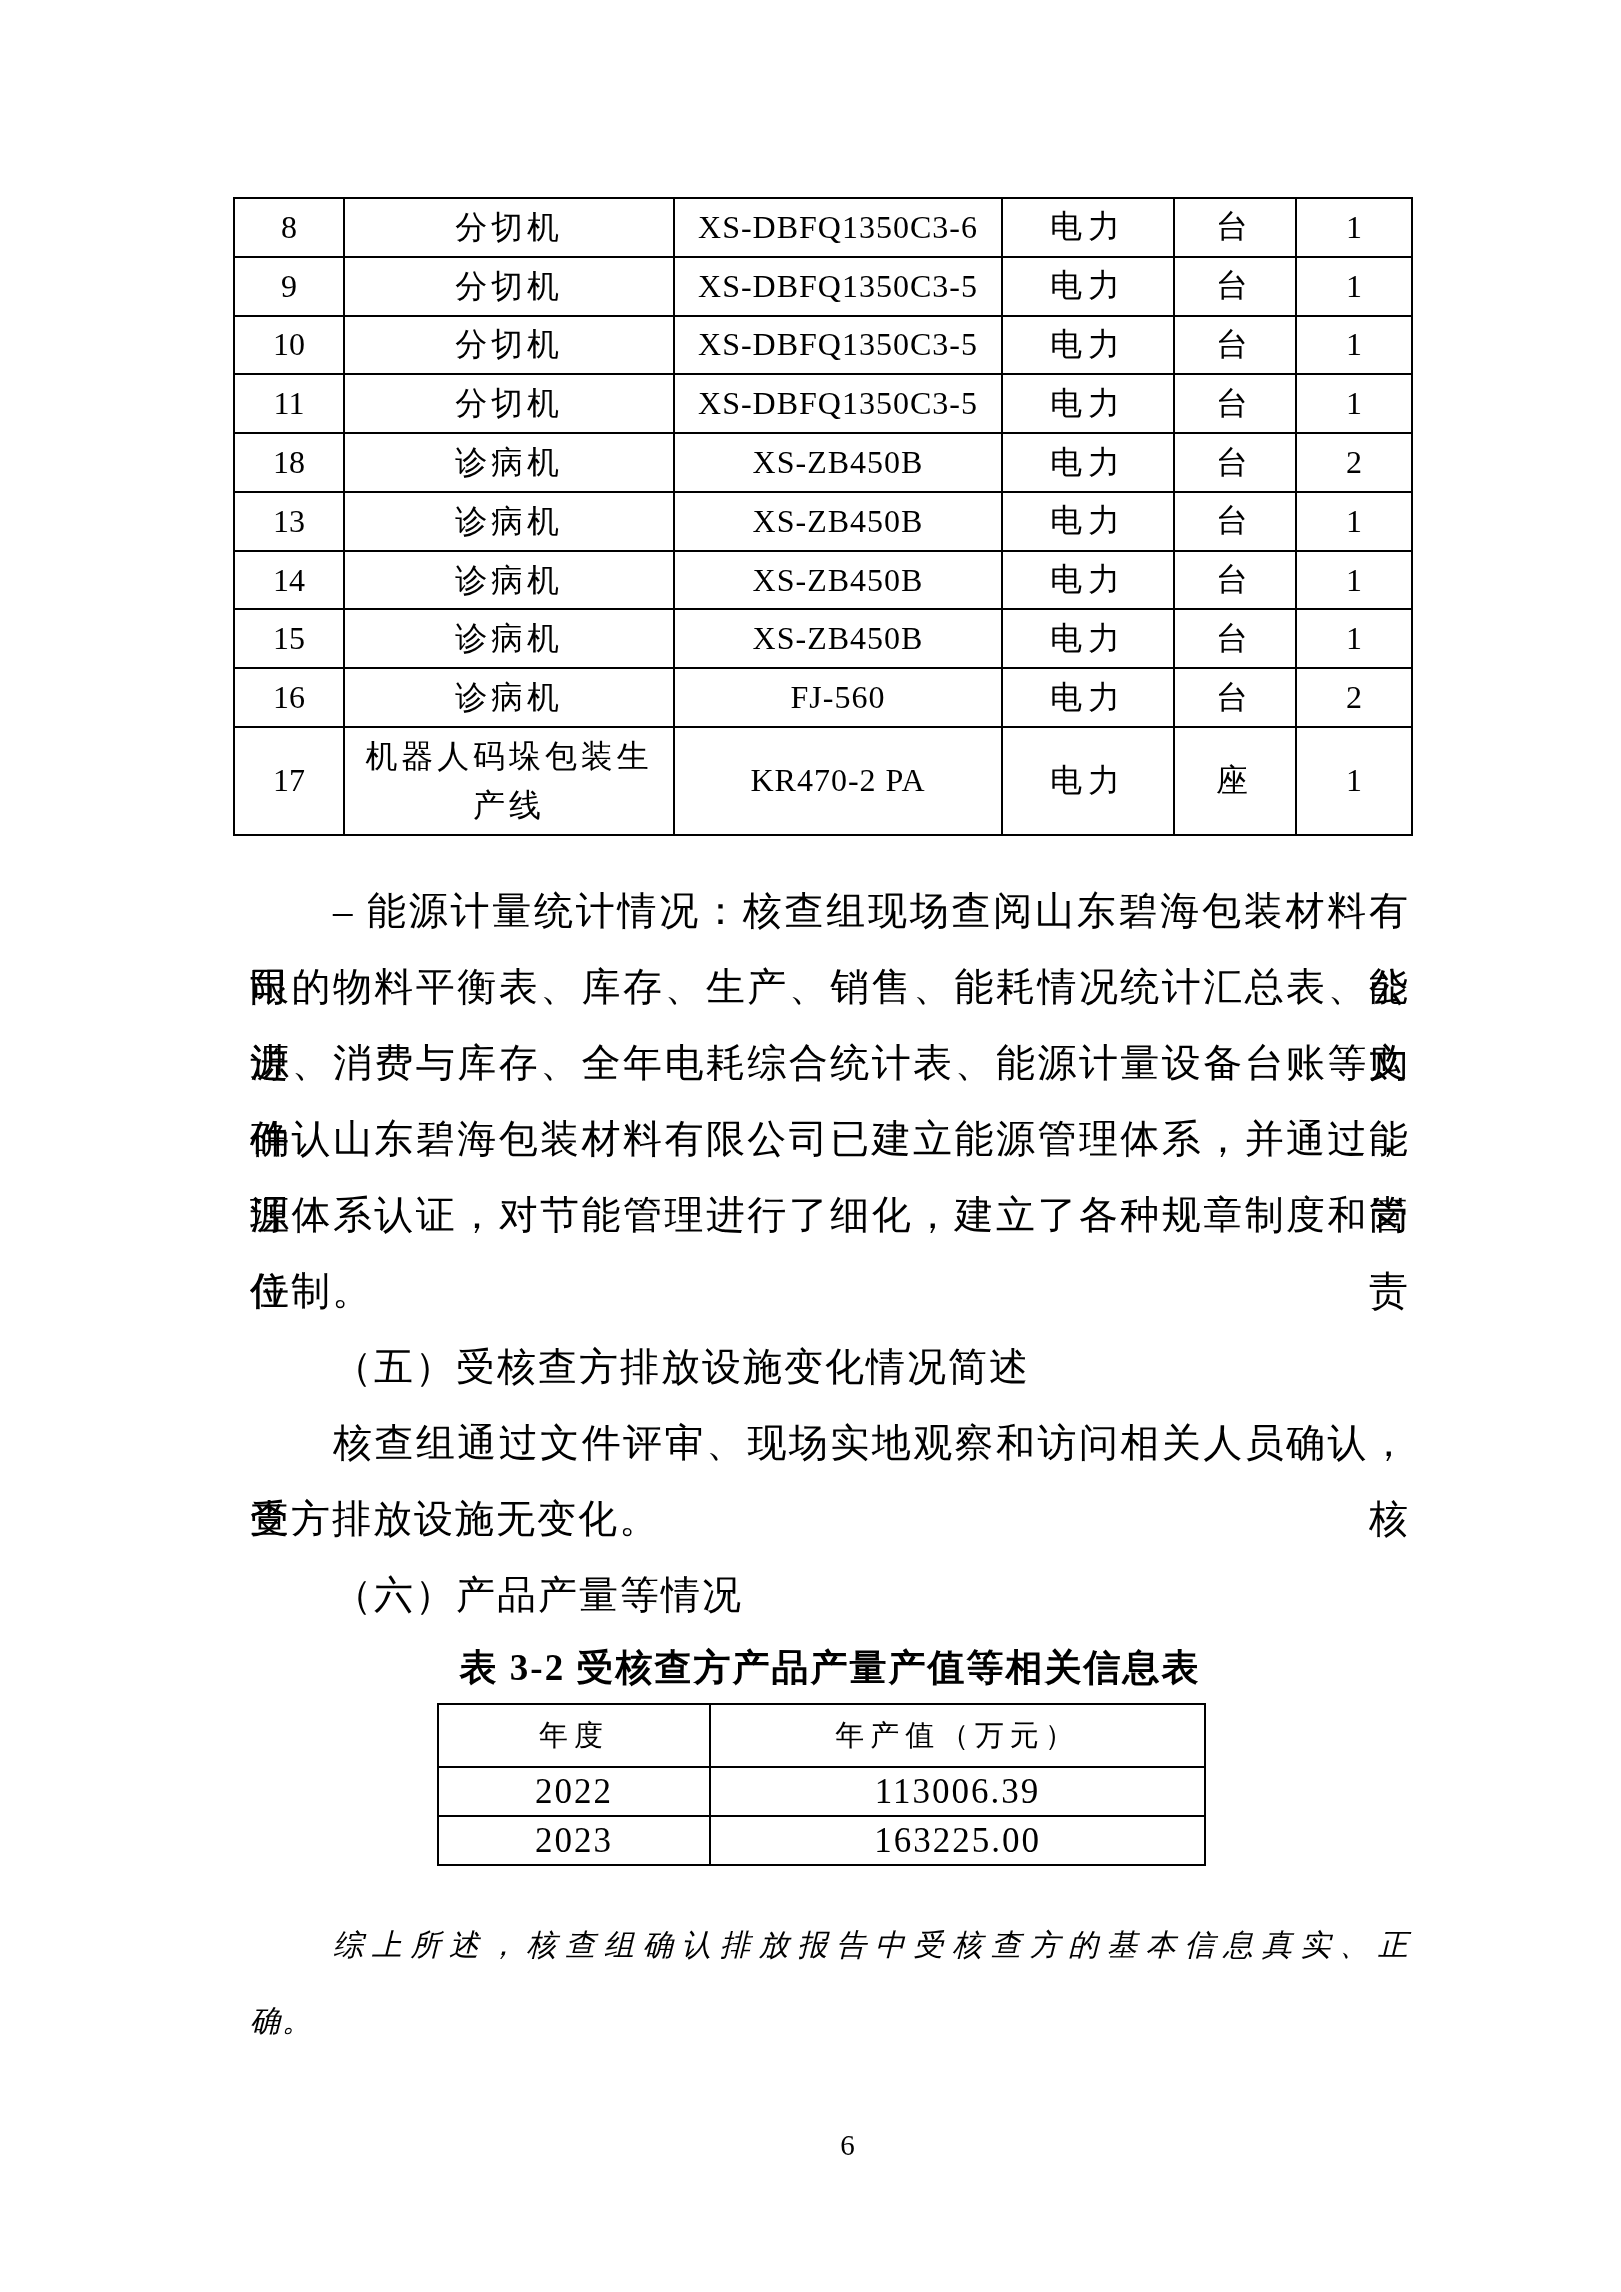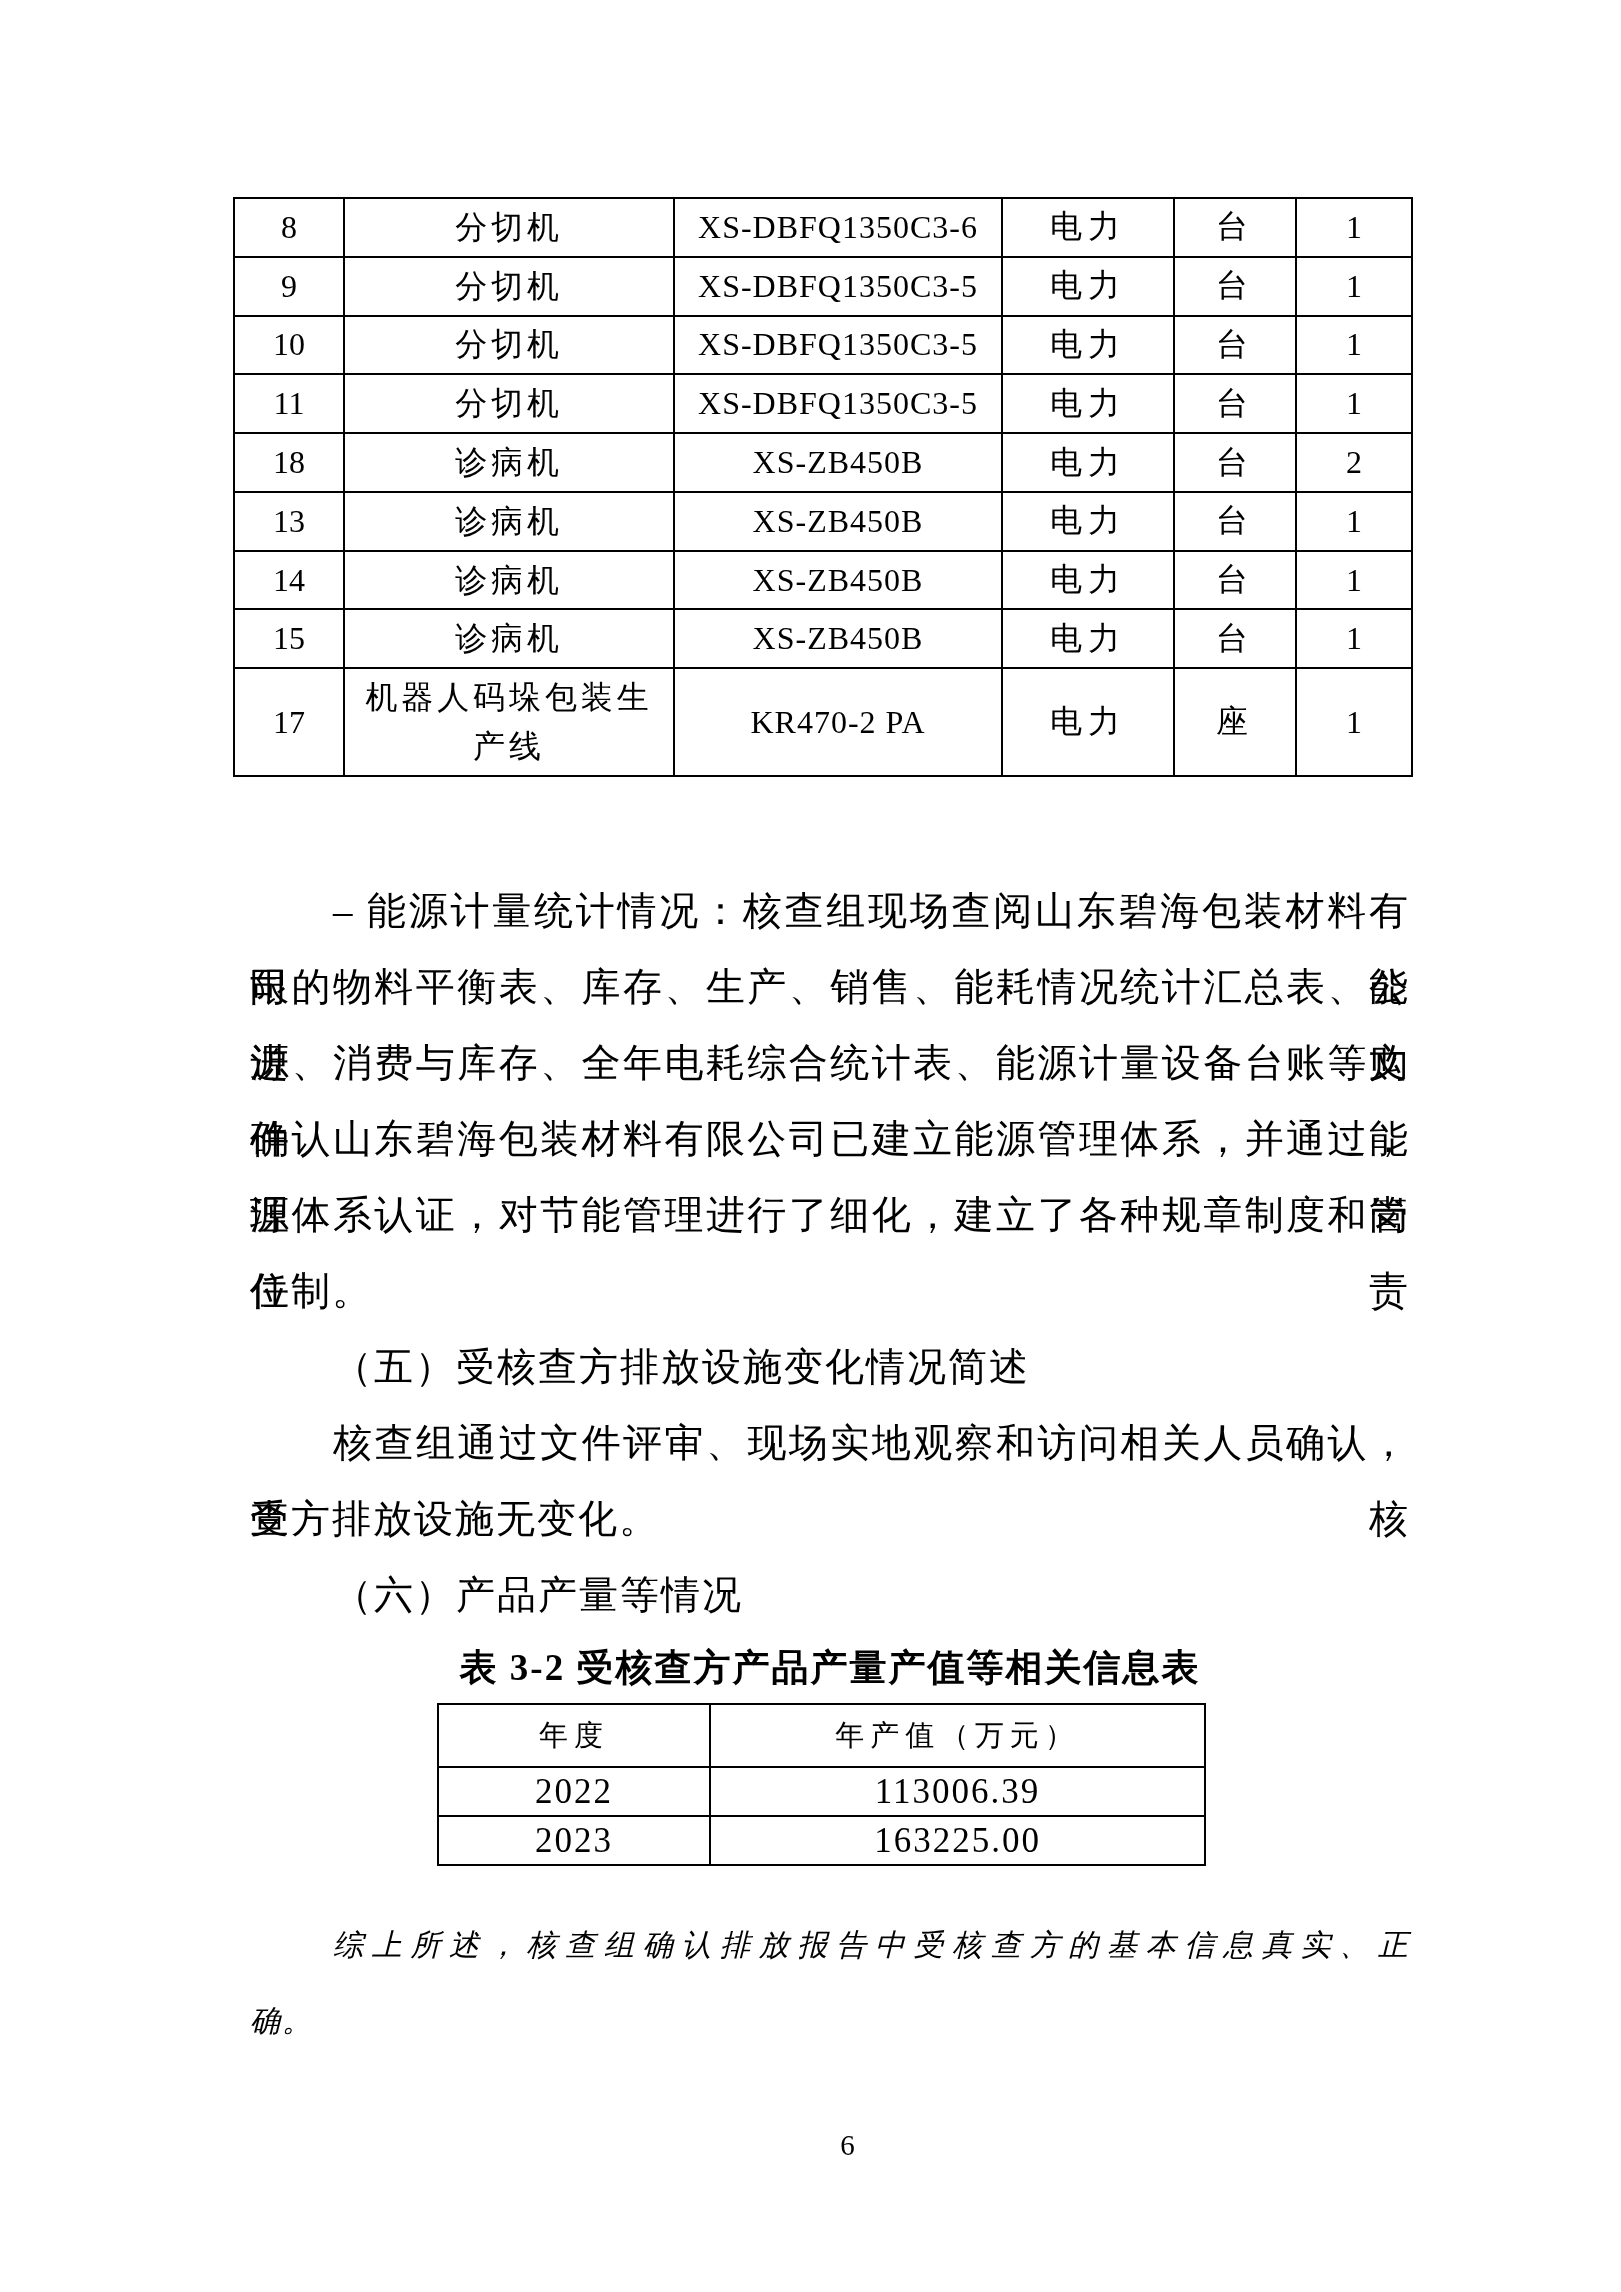--- a/index.html
+++ b/index.html
@@ -126,20 +126,28 @@
         <td class="zh">台</td>
         <td class="num">1</td>
       </tr>
       <tr>
         <td class="num">15</td>
         <td class="zh name-cell">诊病机</td>
         <td class="lat">XS-ZB450B</td>
         <td class="zh">电力</td>
         <td class="zh">台</td>
         <td class="num">1</td>
+      </tr>
+      <tr>
+        <td class="num">16</td>
+        <td class="zh name-cell">诊病机</td>
+        <td class="lat">FJ-560</td>
+        <td class="zh">电力</td>
+        <td class="zh">台</td>
+        <td class="num">2</td>
       </tr>
       <tr class="tall">
         <td class="num">17</td>
         <td class="zh name-cell">机器人码垛包装生产线</td>
         <td class="lat">KR470-2 PA</td>
         <td class="zh">电力</td>
         <td class="zh">座</td>
         <td class="num">1</td>
       </tr>
     </tbody>

